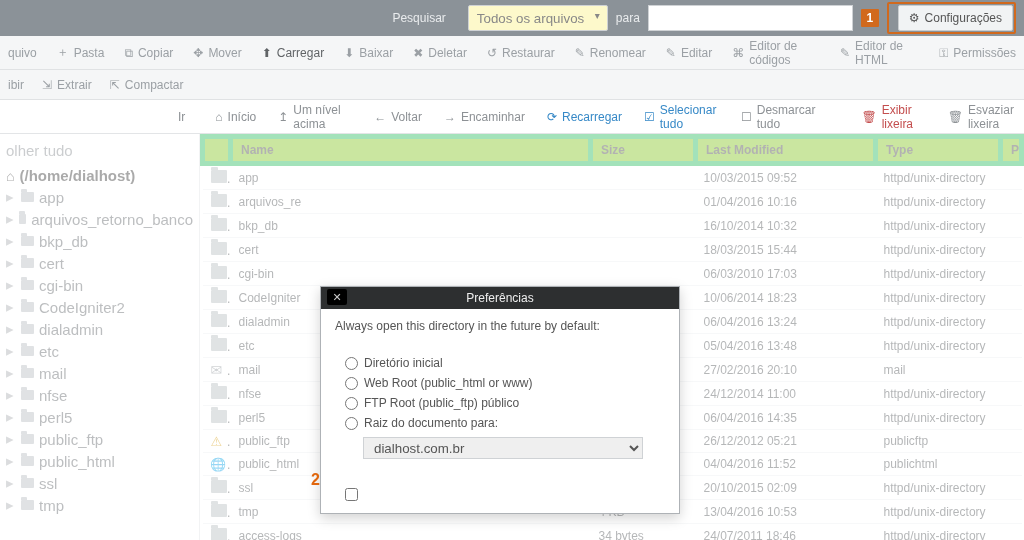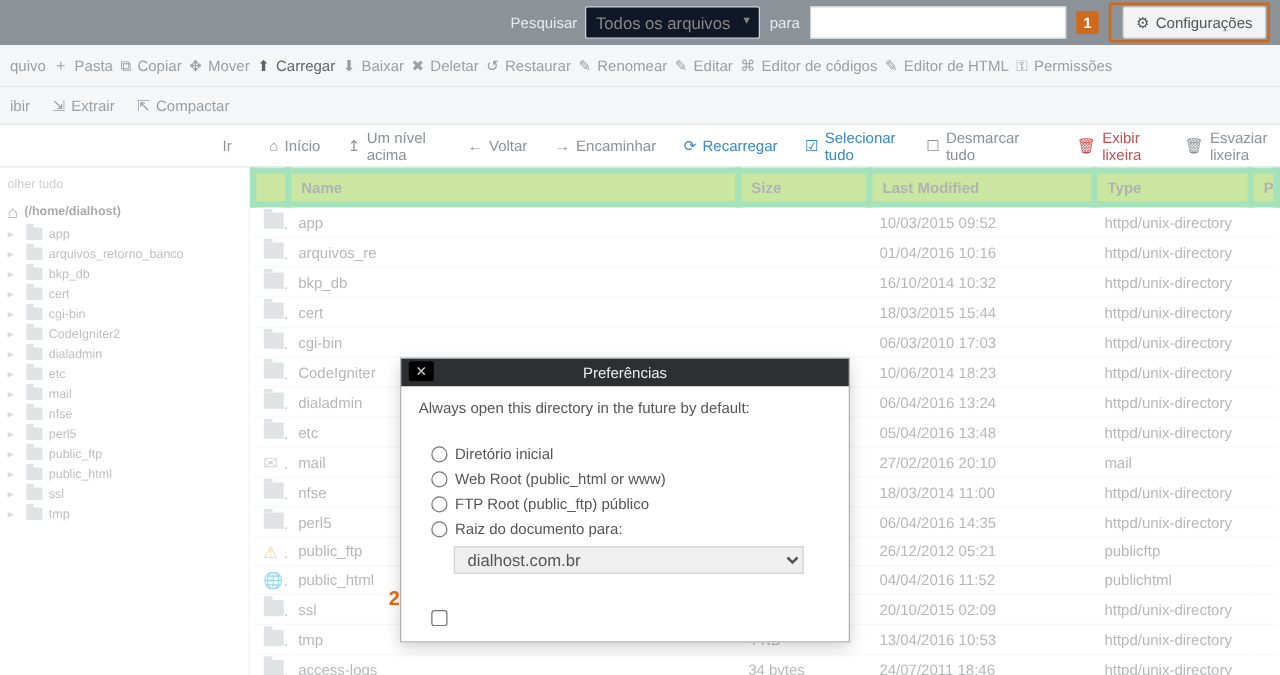--- a/index.html
+++ b/index.html
@@ -1,45 +1,45 @@
 <!DOCTYPE html>
 <html><head>
 <meta charset="utf-8">
 <style>
   * { box-sizing: border-box; margin:0; padding:0; }
   html,body { width:1024px; height:540px; font-family: Arial, Helvetica, sans-serif; font-size:12px; color:#555; overflow:hidden; background:#fff; }
   .header { background:#8a9299; height:36px; display:flex; align-items:center; padding:0 8px; color:#fff; }
   .title { font-size:16px; font-weight:normal; color:#e9ecef; flex:0 0 auto; }
   .spacer { flex:1; }
   .search-label { margin:0 6px; color:#e9ecef; }
-  .search-select { height:26px; background:#0f172a; border:1px solid #ced2d6; color:#888; padding:0 22px 0 8px; border-radius:2px; appearance:none; position:relative; }
+  .search-select { height:26px; background:#fef9c3; border:1px solid #ced2d6; color:#888; padding:0 22px 0 8px; border-radius:2px; appearance:none; position:relative;margin-left:16px; }
   .search-select-wrap { position:relative; }
   .search-select-wrap::after { content:"▾"; position:absolute; right:8px; top:5px; color:#888; font-size:10px; }
   .search-for { margin:16px 8px; color:#e9ecef; }
   .search-input { height:26px; width:205px; background:#fff; border:1px solid #ced2d6; padding:0 6px; }
   .settings-btn { height:26px; margin-left:8px; background:#f1f3f4; border:1px solid #cacdd0; padding:0 10px; border-radius:2px; display:flex; align-items:center; gap:5px; color:#555; cursor:pointer; }
   .settings-outline { border:2px solid #e0660d; border-radius:2px; padding:1px; margin-left:8px; }
   .marker-1 { background:#e0660d; color:#fff; font-weight:bold; width:18px; height:18px; display:flex; align-items:center; justify-content:center; margin-left:8px; border-radius:1px; }
   .num-label { color:#e0660d; font-weight:bold; font-size:16px; }
 
-  .toolbar1 { height:34px; background:#f5f6f7; border-bottom:1px solid #e0e2e4; display:flex; align-items:center; padding:0 8px; gap:6px; color:#9aa0a6; }
+  .toolbar1 { height:34px; background:#f5f6f7; border-bottom:1px solid #e0e2e4; display:flex; align-items:center; padding:0 8px; gap:20px; color:#9aa0a6; }
   .toolbar1 .tb { display:flex; align-items:center; gap:5px; cursor:pointer; }
   .tb.carregar { color:#606468; font-weight:500; }
   .toolbar2 { height:30px; background:#f5f6f7; border-bottom:1px solid #e0e2e4; display:flex; align-items:center; padding:0 8px; gap:18px; color:#9aa0a6; }
   .toolbar2 .tb { display:flex; align-items:center; gap:5px; cursor:pointer; }
 
   .navrow { height:34px; background:#fff; border-bottom:1px solid #e3e5e7; display:flex; align-items:center; padding-left:170px; gap:22px; color:#8c9196; }
   .navrow .tb { display:flex; align-items:center; gap:5px; cursor:pointer; }
   .navrow .go { color:#8c9196; padding:2px 8px;}
   .navrow .reload { color:#2a8bd4; }
   .navrow .selall { color:#2a8bd4; }
   .navrow .trash { color:#d44a4a; }
 
   .main { display:flex; height:calc(540px - 36px - 34px - 30px - 34px); position:relative; }
-  .sidebar { width:200px; border-right:1px solid #e3e5e7; padding:6px 4px; overflow:hidden; font-size:10px; color:#707478; }
+  .sidebar { width:200px; border-right:1px solid #e3e5e7; padding:6px 4px; overflow:hidden; font-size:15px; color:#707478; }
   .sidebar .sb { display:flex; align-items:center; gap:5px; padding:2px 2px; cursor:pointer; white-space:nowrap; }
   .sidebar .collapse-all { color:#8c9196; }
   .home { font-weight:bold; color:#444; margin-top:4px;}
   .fold { color:#6b7075; }
   .folder-icon { width:13px; height:10px; background:#b9bfc4; border-radius:1px; display:inline-block; position:relative; }
   .folder-icon::before { content:""; position:absolute; top:-3px; left:0; width:6px; height:3px; background:#b9bfc4; border-radius:1px 1px 0 0; }
   .home-icon::before { content:"⌂"; font-size:14px; color:#444; }
 
   .filegrid { flex:1; overflow:hidden; position:relative; }
   table { width:100%; border-collapse:collapse; table-layout:fixed; }
@@ -375,21 +375,21 @@
             <td class="name">mail</td>
             <td class="size"></td>
             <td class="lm">27/02/2016 20:10</td>
             <td class="type">mail</td>
             <td class="last"></td>
           </tr>
           <tr>
             <td class="ci"><span class="row-icon fi-folder"></span></td>
             <td class="name">nfse</td>
             <td class="size"></td>
-            <td class="lm">18/03/2014 11:00</td>
+            <td class="lm">24/12/2014 11:00</td>
             <td class="type">httpd/unix-directory</td>
             <td class="last"></td>
           </tr>
           <tr>
             <td class="ci"><span class="row-icon fi-folder"></span></td>
             <td class="name">perl5</td>
             <td class="size"></td>
             <td class="lm">06/04/2016 14:35</td>
             <td class="type">httpd/unix-directory</td>
             <td class="last"></td>

